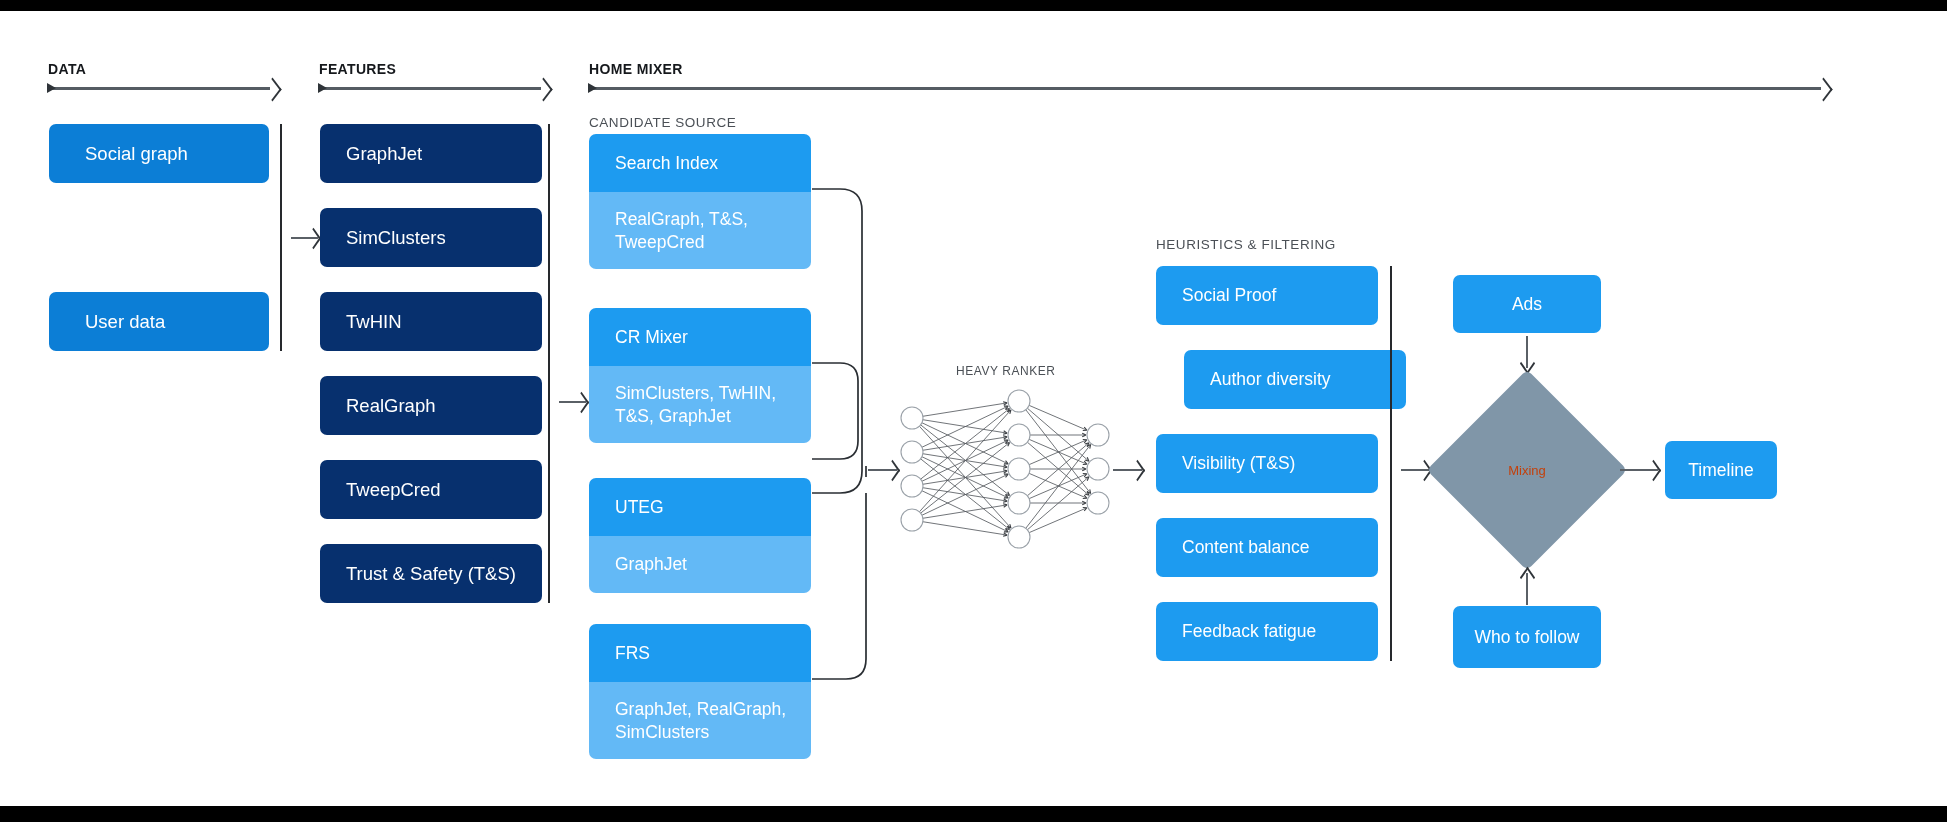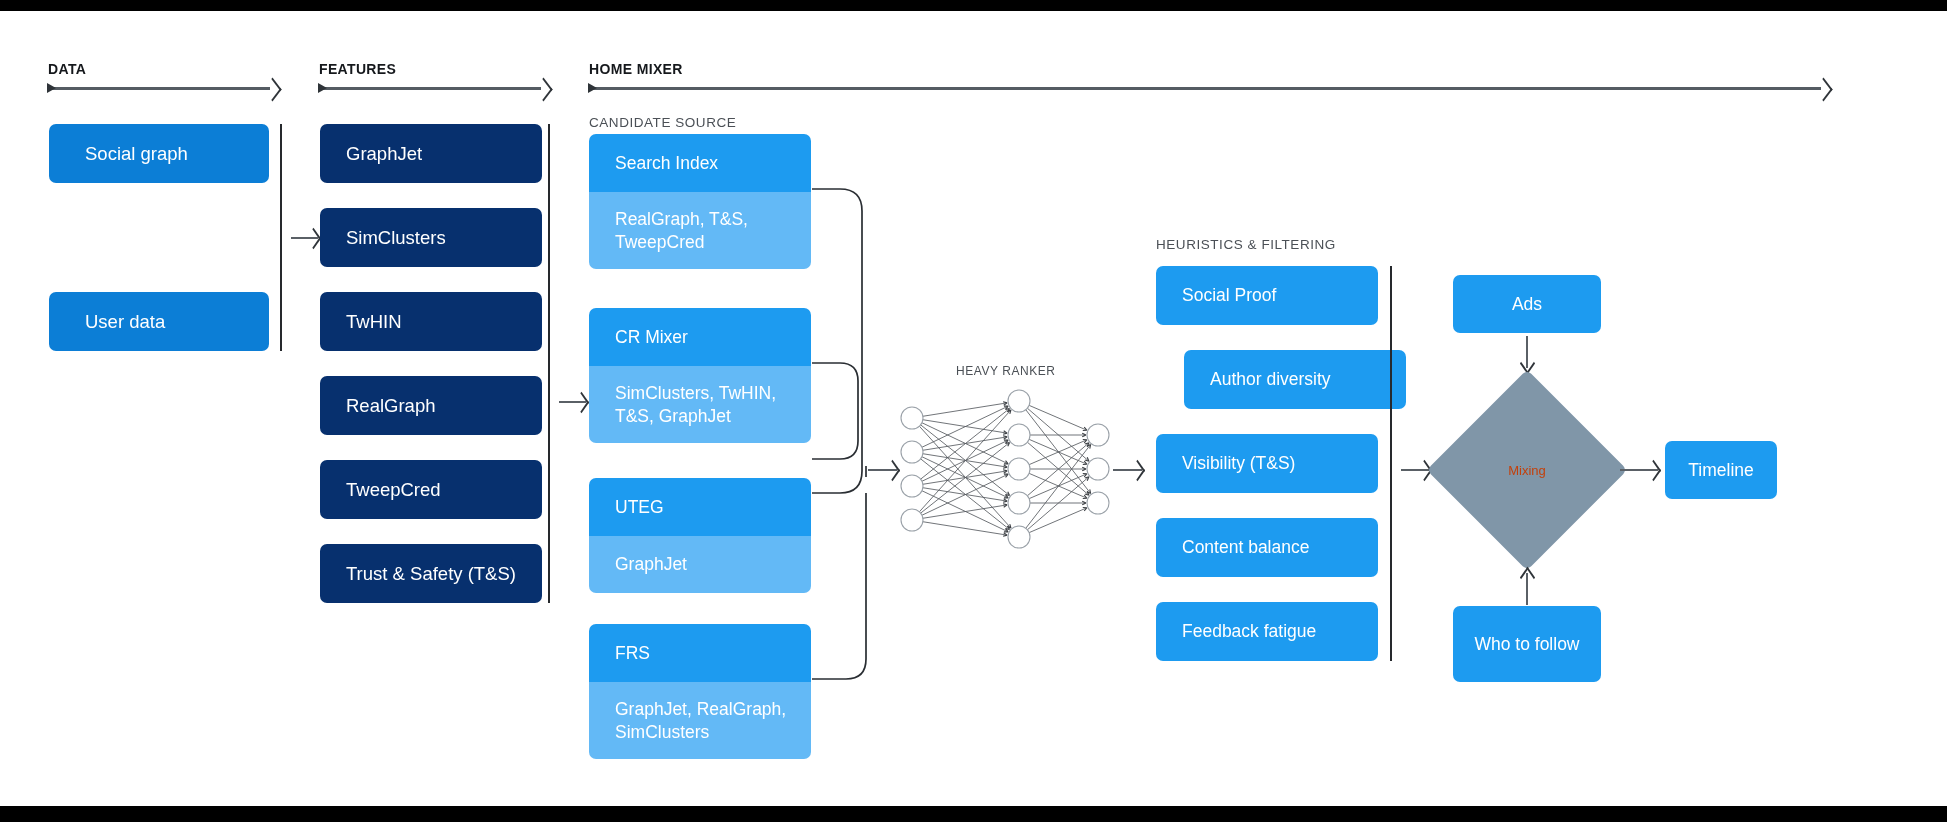--- a/index.html
+++ b/index.html
@@ -267,21 +267,21 @@
        justify-content:center;padding-left:0;align-items:center;">
     <span>Ads</span>
   </div>
   <div class="varrow down" style="left:1526px;top:325px;height:32px;"></div>
 
   <div class="diamond" style="left:1456px;top:288px;width:142px;height:142px;
        transform-origin:center;top:388px;left:1456px;"></div>
   <div class="diamond-label" style="left:1456px;top:388px;width:142px;height:142px;">Mixing</div>
 
   <div class="varrow up" style="left:1526px;top:562px;height:32px;"></div>
-  <div class="box box-sky" style="left:1453px;top:595px;width:148px;height:76px;
+  <div class="box box-sky" style="left:1453px;top:595px;width:148px;height:62px;
        justify-content:center;padding-left:0;">
     <span>Who to follow</span>
   </div>
 
   <div class="harrow" style="left:1620px;top:458px;width:38px;"></div>
   <div class="box box-sky" style="left:1665px;top:430px;width:112px;height:58px;
        justify-content:center;padding-left:0;">
     <span>Timeline</span>
   </div>
 

